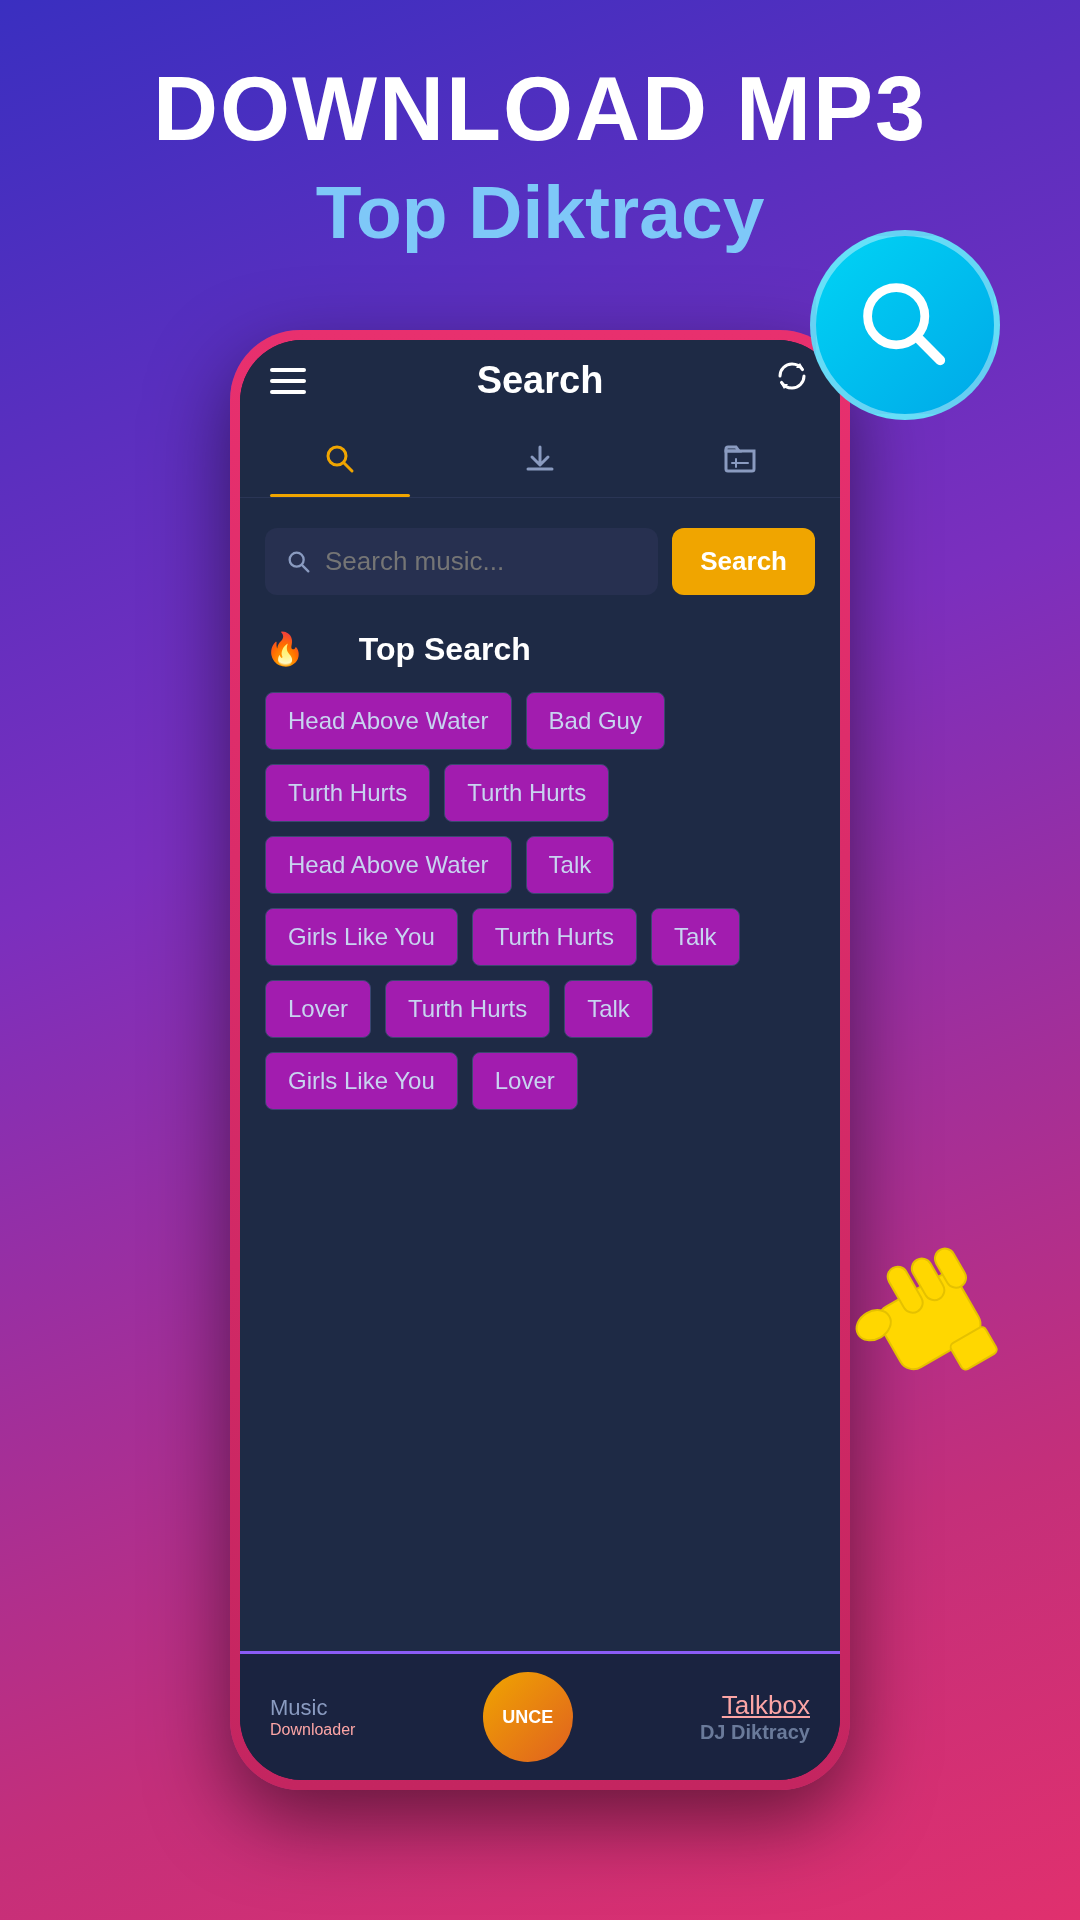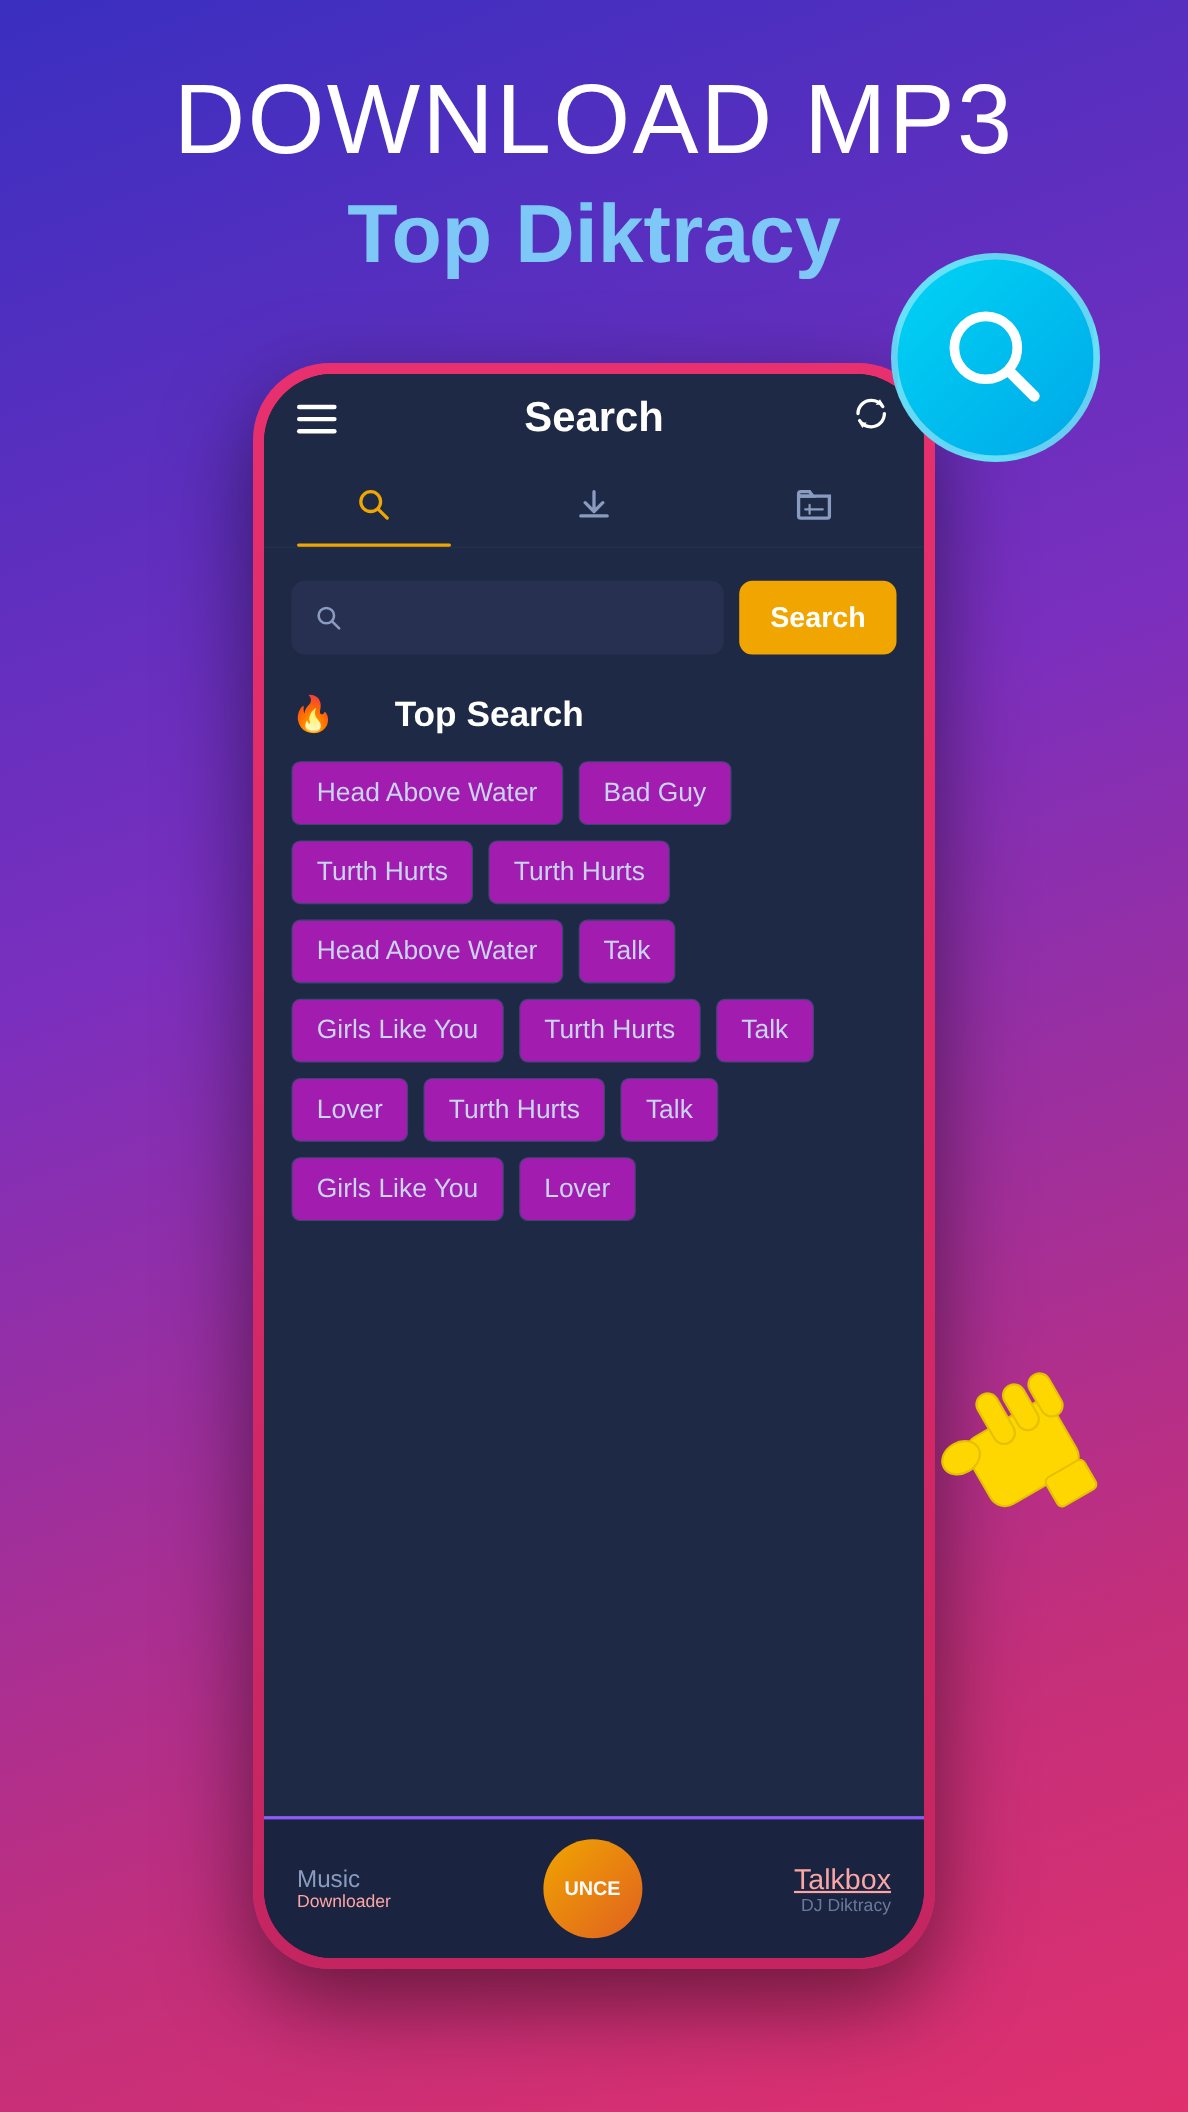--- a/index.html
+++ b/index.html
@@ -14,21 +14,21 @@
     }
 
     .page-header {
       text-align: center;
       padding-top: 60px;
       padding-bottom: 20px;
     }
 
     .title-download {
       font-size: 90px;
-      font-weight: 400;
+      font-weight: 700;
       color: #ffffff;
       letter-spacing: 2px;
       line-height: 1.1;
     }
 
     .title-topsearches {
       font-size: 75px;
       font-weight: 800;
       color: #7ec8f8;
       margin-top: 10px;
@@ -317,22 +317,23 @@
       align-items: flex-end;
     }
 
     .bottom-right-title {
       font-size: 26px;
       color: #fca5a5;
       text-decoration: underline;
     }
 
     .bottom-right-sub {
-      font-size: 16px;
+      font-size: 20px;
       color: #6a7a9a;
+      font-weight: bold;
     }
 
     
     .hand-cursor {
       position: absolute;
       bottom: 520px;
       right: 50px;
       width: 180px;
       height: 180px;
       z-index: 20;
@@ -401,20 +402,21 @@
       </div>
 
       <div class="content">
 
         <div class="search-bar-row">
           <div class="search-input-wrap">
             <svg viewBox="0 0 36 36" fill="none" xmlns="http://www.w3.org/2000/svg">
               <circle cx="15" cy="15" r="9" stroke="#8a9bc0" stroke-width="3"></circle>
               <line x1="22" y1="22" x2="30" y2="30" stroke="#8a9bc0" stroke-width="3" stroke-linecap="round"></line>
             </svg>
+            <input class="search-input" type="text" placeholder="Search music..." style="">
           </div>
           <button class="search-btn">Search</button>
         </div>
 
         <div class="top-search-heading">
           <span class="fire-icon">🔥</span>
           <span class="top-search-label">Top Search</span>
         </div>
 
         <div class="tags-container" id="tags-container">

